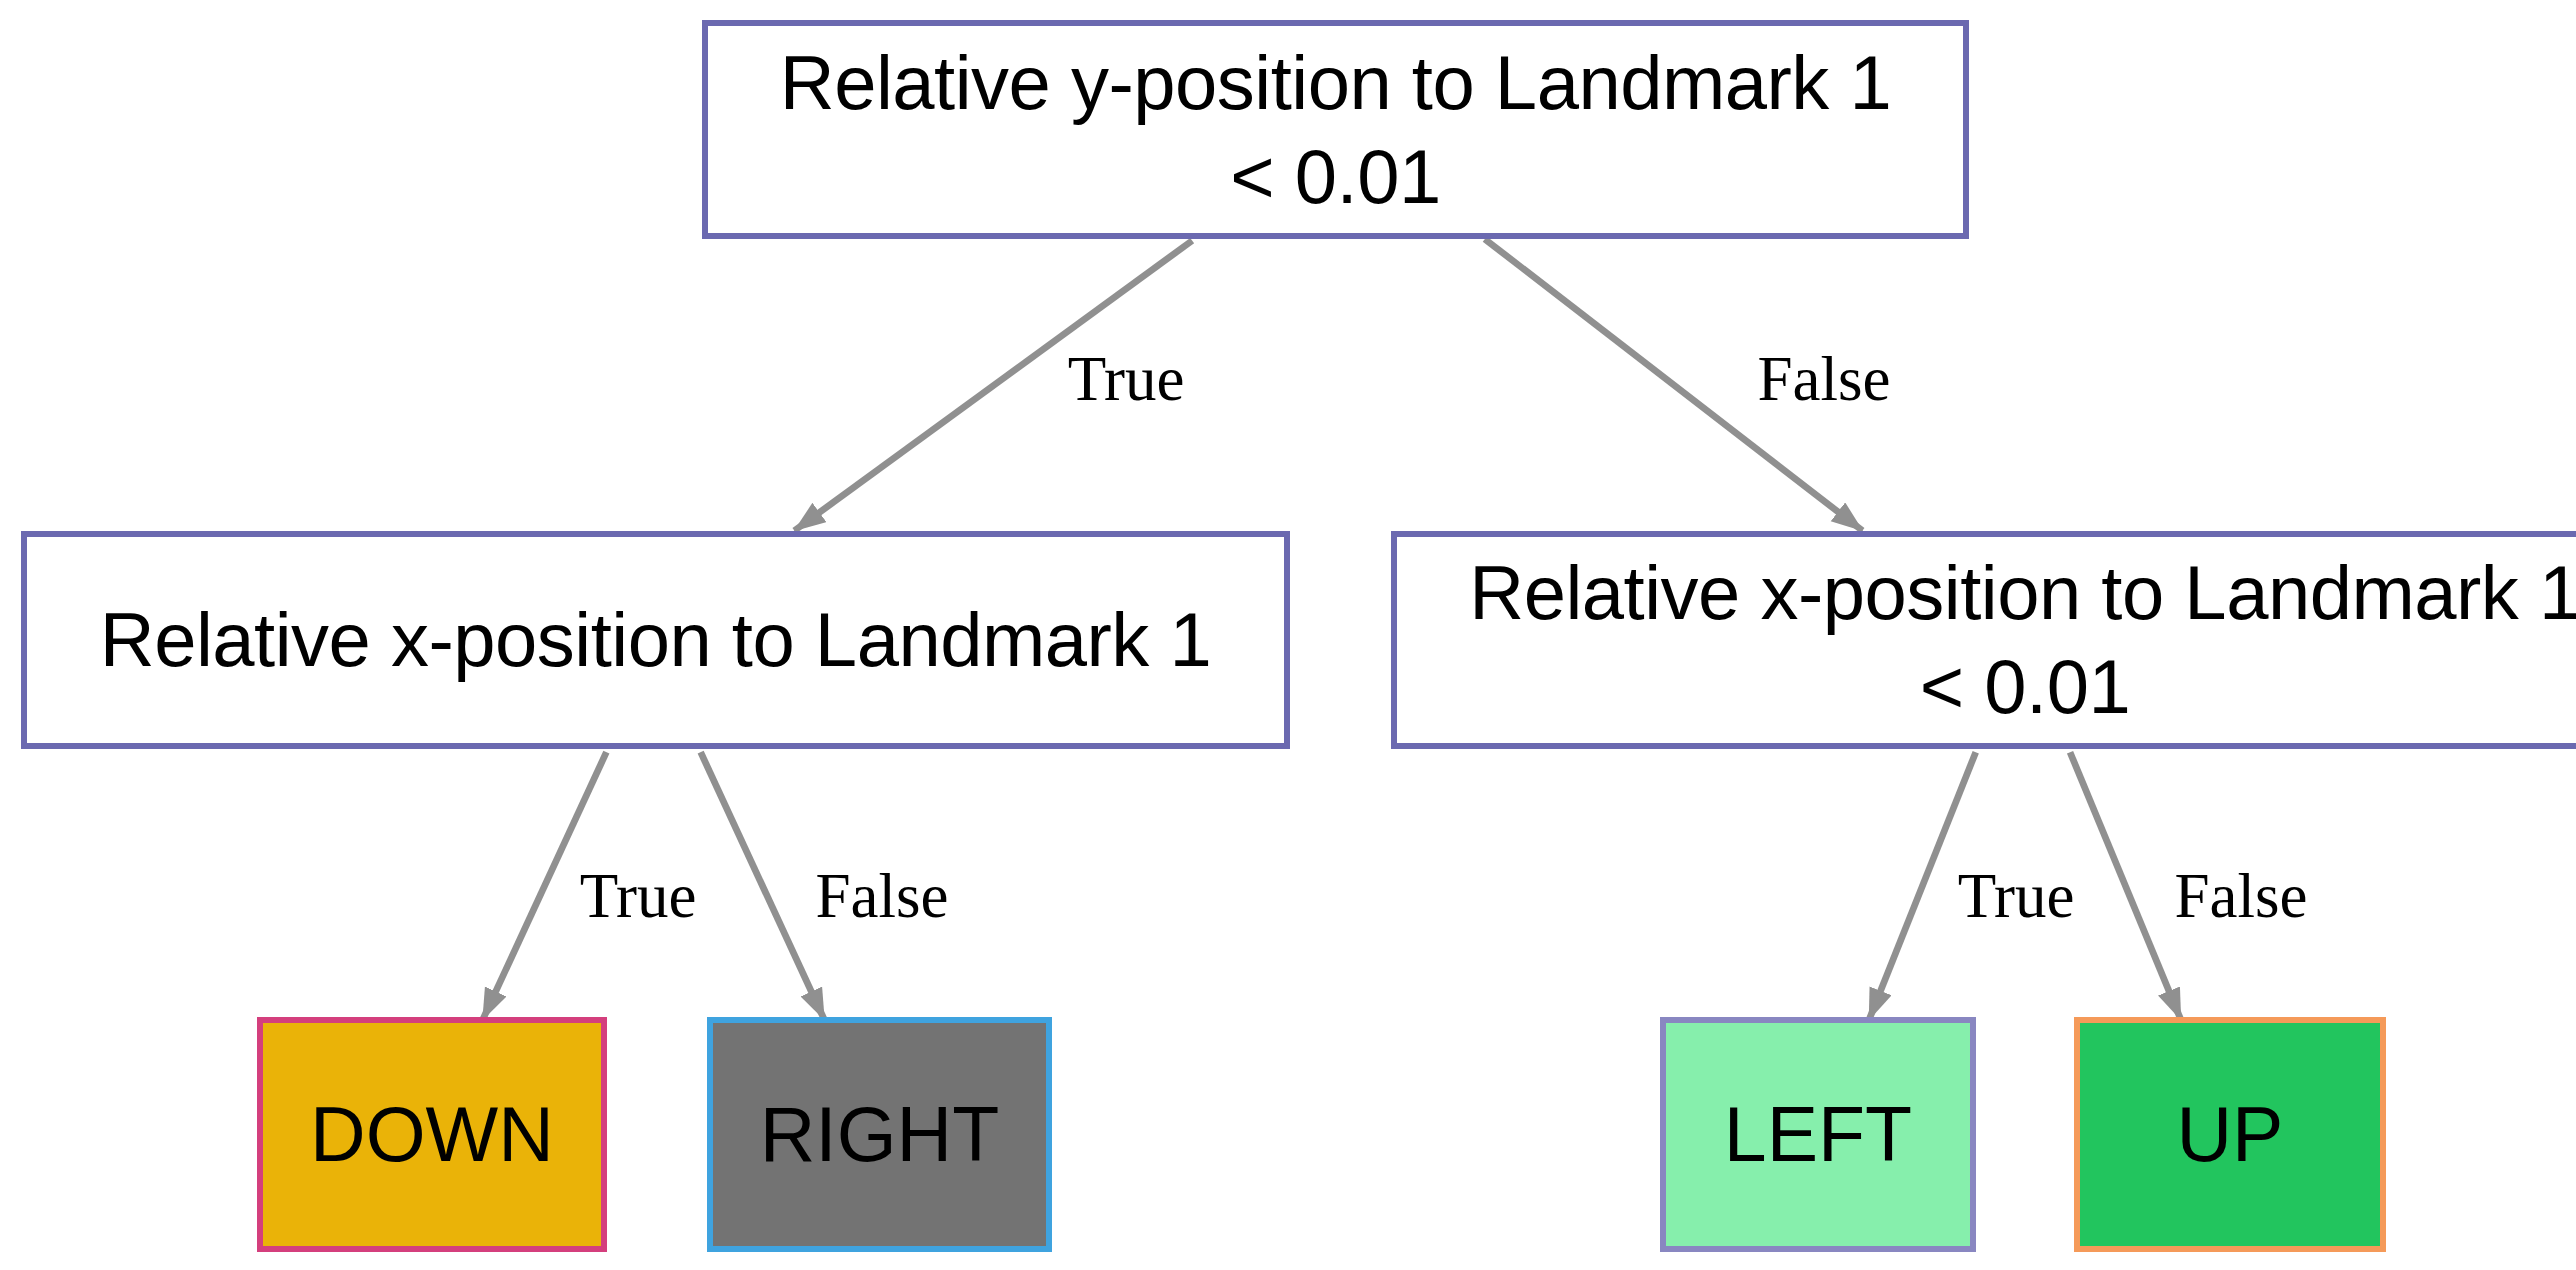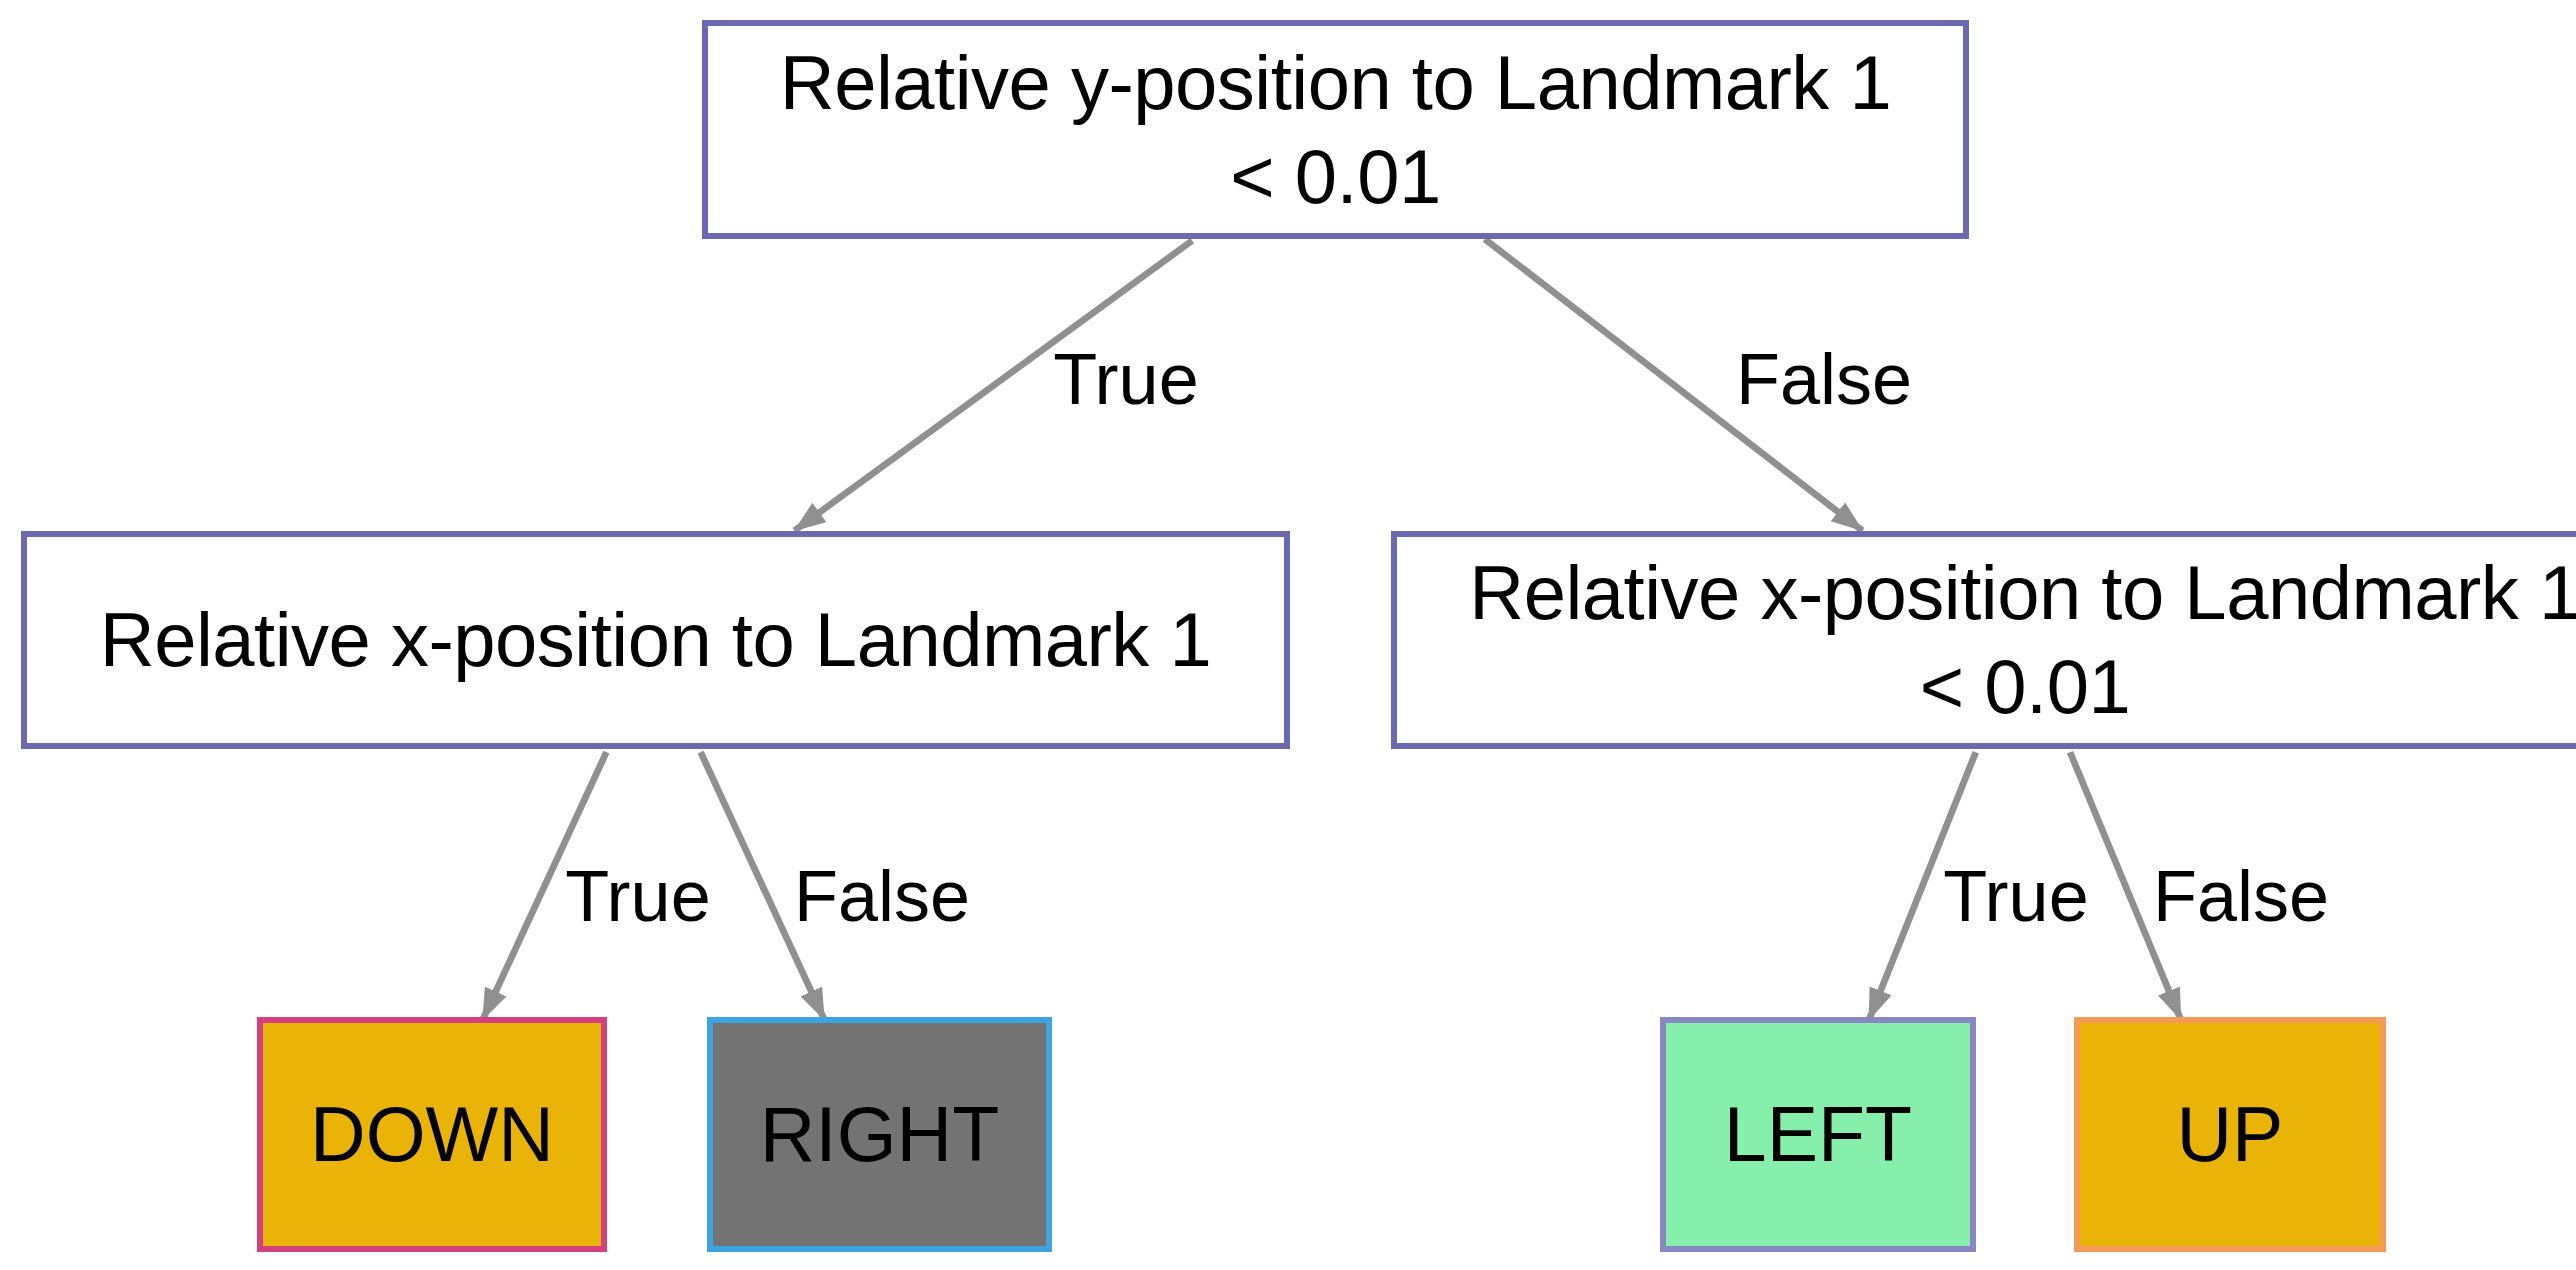--- a/index.html
+++ b/index.html
@@ -57,23 +57,24 @@
     white-space: nowrap;
   }
   .leaf-down  { left:  257px; top: 1017px; width: 350px; height: 235px; }
   .leaf-right { left: 707px; top: 1017px; width: 345px; height: 235px; }
   .leaf-left  { left: 1660px; top: 1017px; width: 316px; height: 235px; }
   .leaf-up    { left: 2074px; top: 1017px; width: 312px; height: 235px; }
 
   .edge-label {
     position: absolute;
     transform: translate(-50%, -50%);
-    font-size: 72px;
+    font-size: 63px;
     line-height: 77px;
     white-space: nowrap;
+    font-family: Liberation Serif, serif;
   }
   .el-root-true  { left: 1126px; top: 379px; }
   .el-root-false { left: 1824px; top: 379px; }
   .el-left-true  { left: 638px; top: 896px; }
   .el-left-false { left: 882px; top: 896px; }
   .el-right-true { left: 2016px; top: 896px; }
   .el-right-false{ left: 2241px; top: 896px; }
 </style>
 </head>
 <body>
@@ -113,21 +114,21 @@
   </div>
 
   <div class="leaf leaf-right" style="background: #737373; border-color: rgb(63, 163, 223);">
     <span>RIGHT</span>
   </div>
 
   <div class="leaf leaf-left" style="background: #86efac; border-color: rgb(137, 135, 193);">
     <span>LEFT</span>
   </div>
 
-  <div class="leaf leaf-up" style="background: #eab308; border-color: rgb(245, 154, 89);">
+  <div class="leaf leaf-up" style="background: #22c55e; border-color: rgb(245, 154, 89);">
     <span>UP</span>
   </div>
 
   <div class="edge-label el-root-true">True</div>
   <div class="edge-label el-root-false">False</div>
   <div class="edge-label el-left-true">True</div>
   <div class="edge-label el-left-false">False</div>
   <div class="edge-label el-right-true">True</div>
   <div class="edge-label el-right-false">False</div>
 

